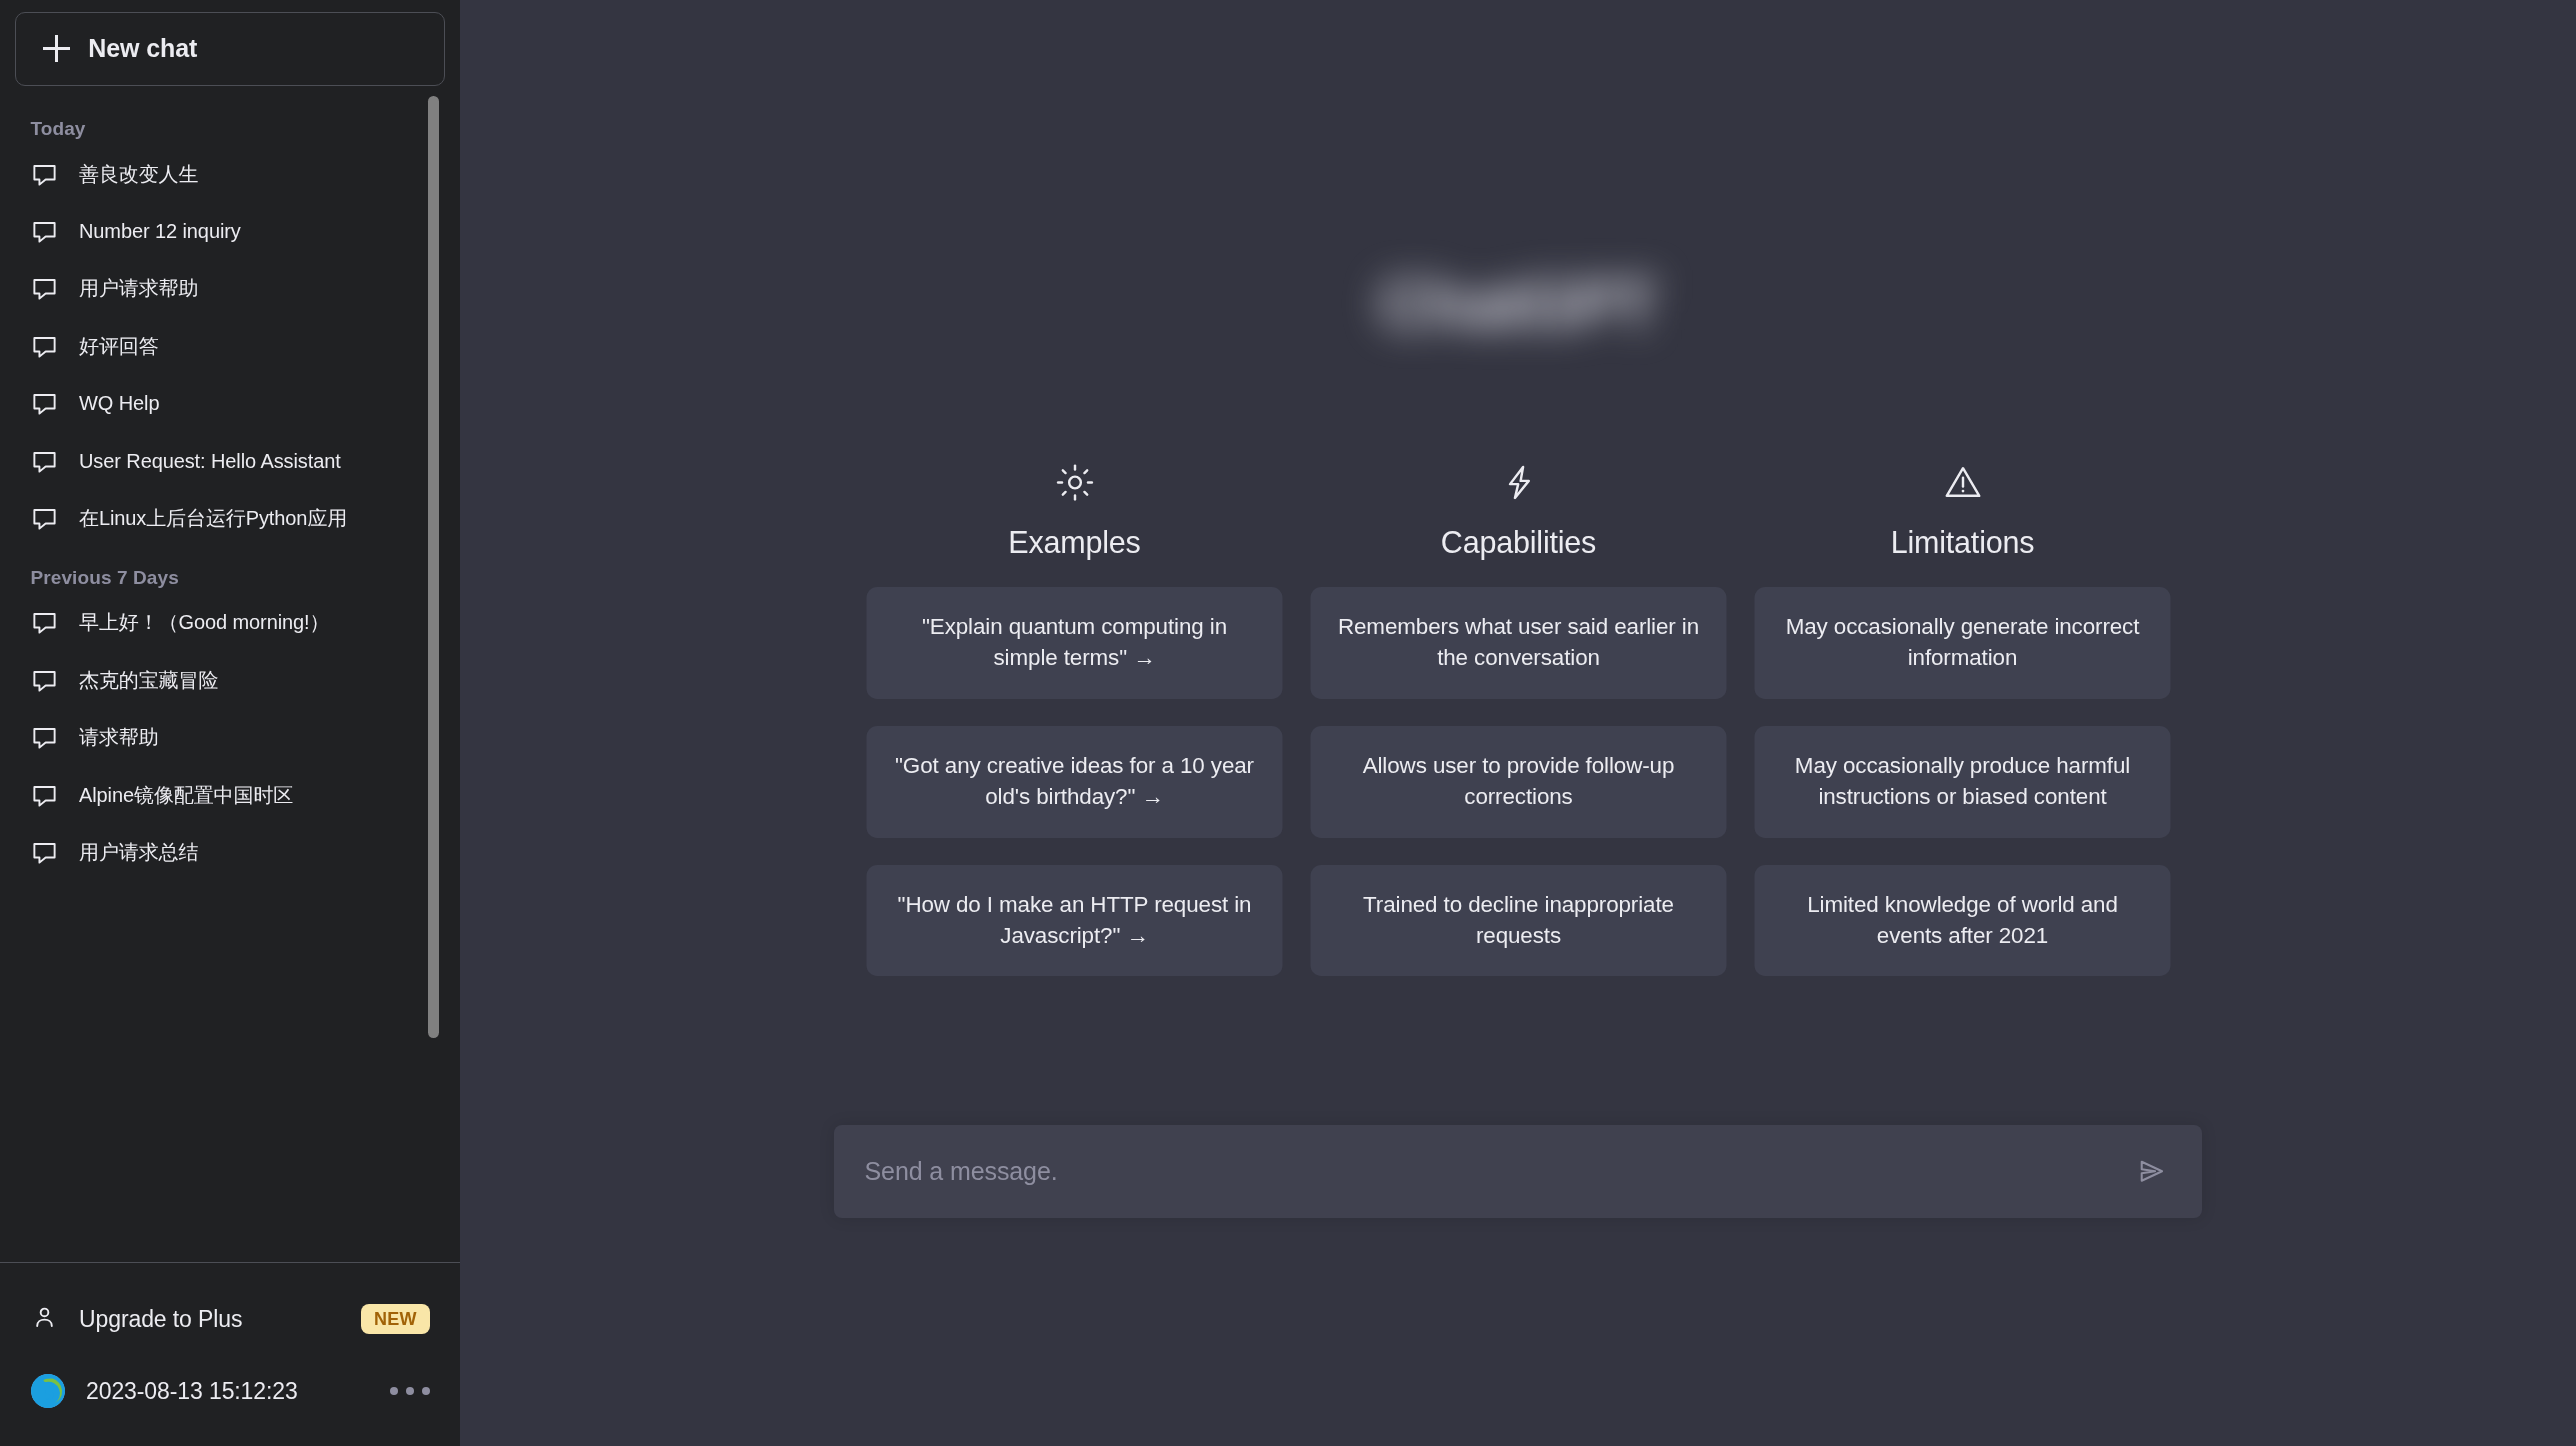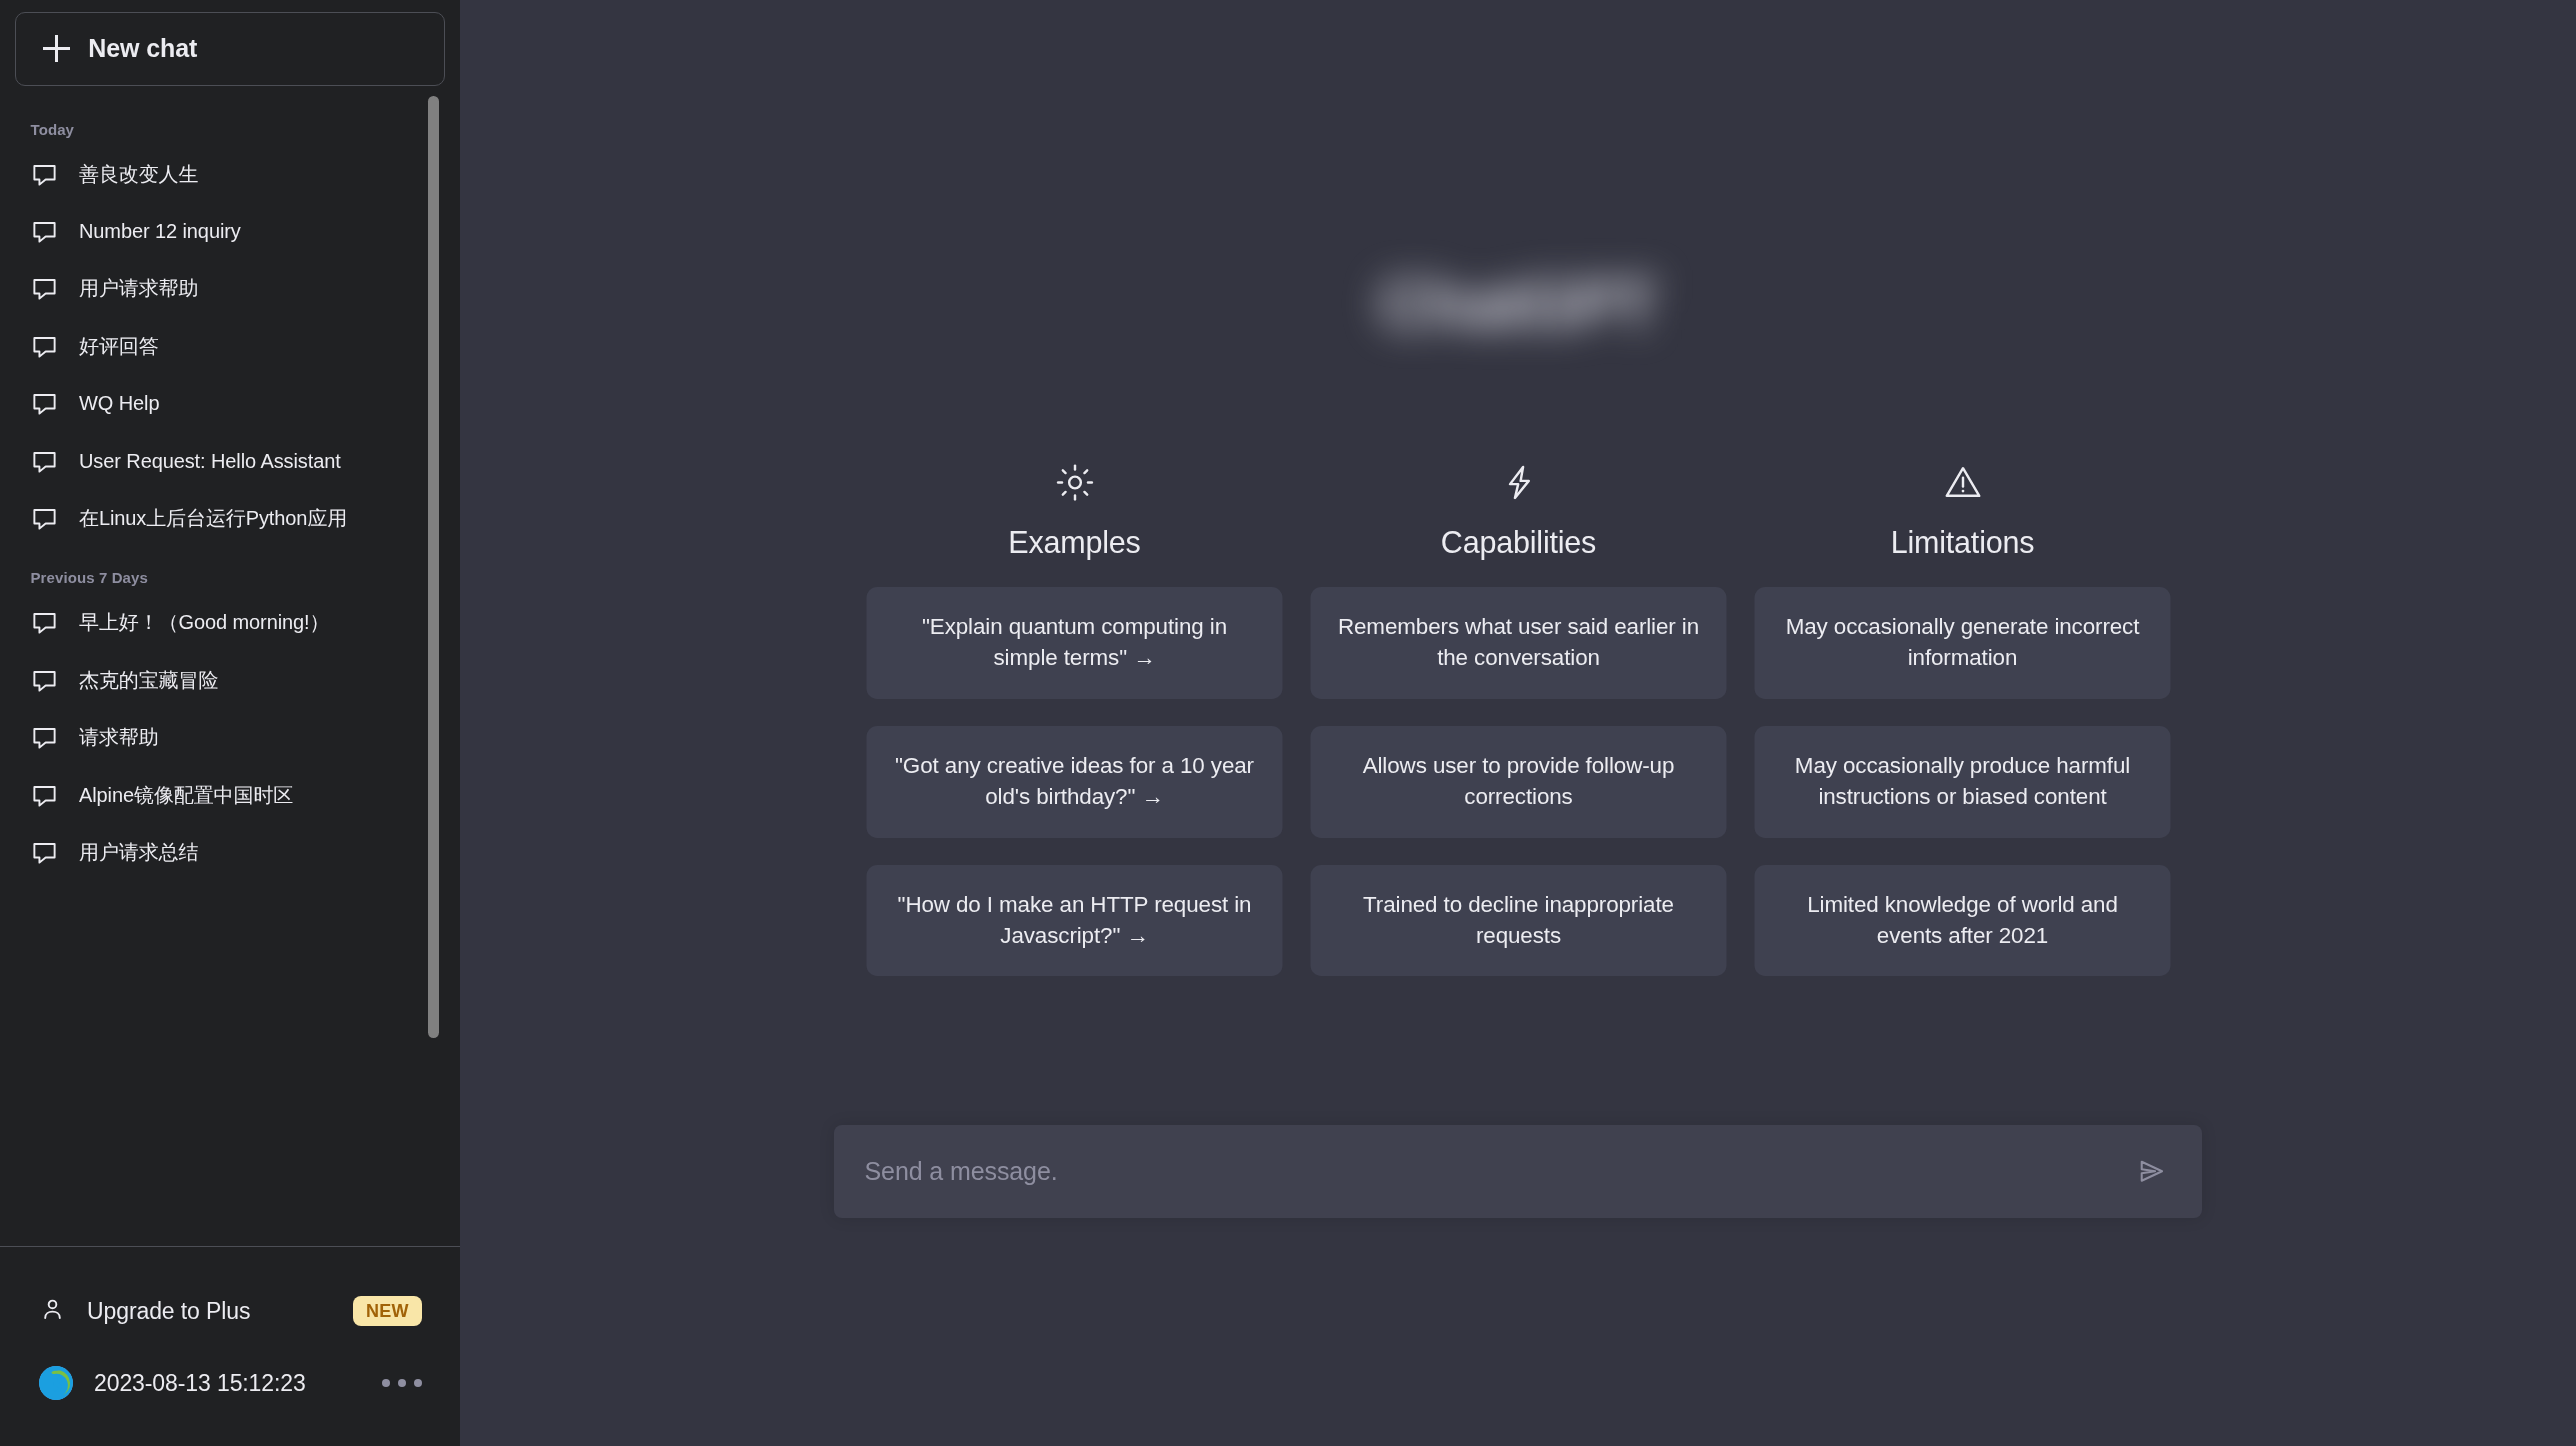--- a/index.html
+++ b/index.html
@@ -70,21 +70,21 @@
     overflow: hidden;
     padding-left: 0;
   }
 
   .scroll-inner {
     padding: 0 27px 0 0;
   }
 
   .group-label {
     color: #8e8ea0;
-    font-size: 15px;
+    font-size: 19px;
     font-weight: 700;
     letter-spacing: 0.1px;
     padding: 9px 0 9px 30.5px;
     height: 47px;
     display: flex;
     align-items: center;
     text-align: center;
   }
 
   .chat-item {
@@ -129,21 +129,21 @@
     left: 428px;
     width: 10.8px;
     height: 942px;
     background: #808080;
     border-radius: 5.4px;
     cursor: pointer;
   }
 
   .sidebar-footer {
     border-top: 0.9px solid #4c4e55;
-    padding: 8px;
+    padding: 0;
     flex: 0 0 auto;
   }
 
   .footer-row {
     display: flex;
     align-items: center;
     gap: 21.5px;
     height: 72px;
     padding: 0 30.5px 0 30.5px;
     cursor: pointer;

